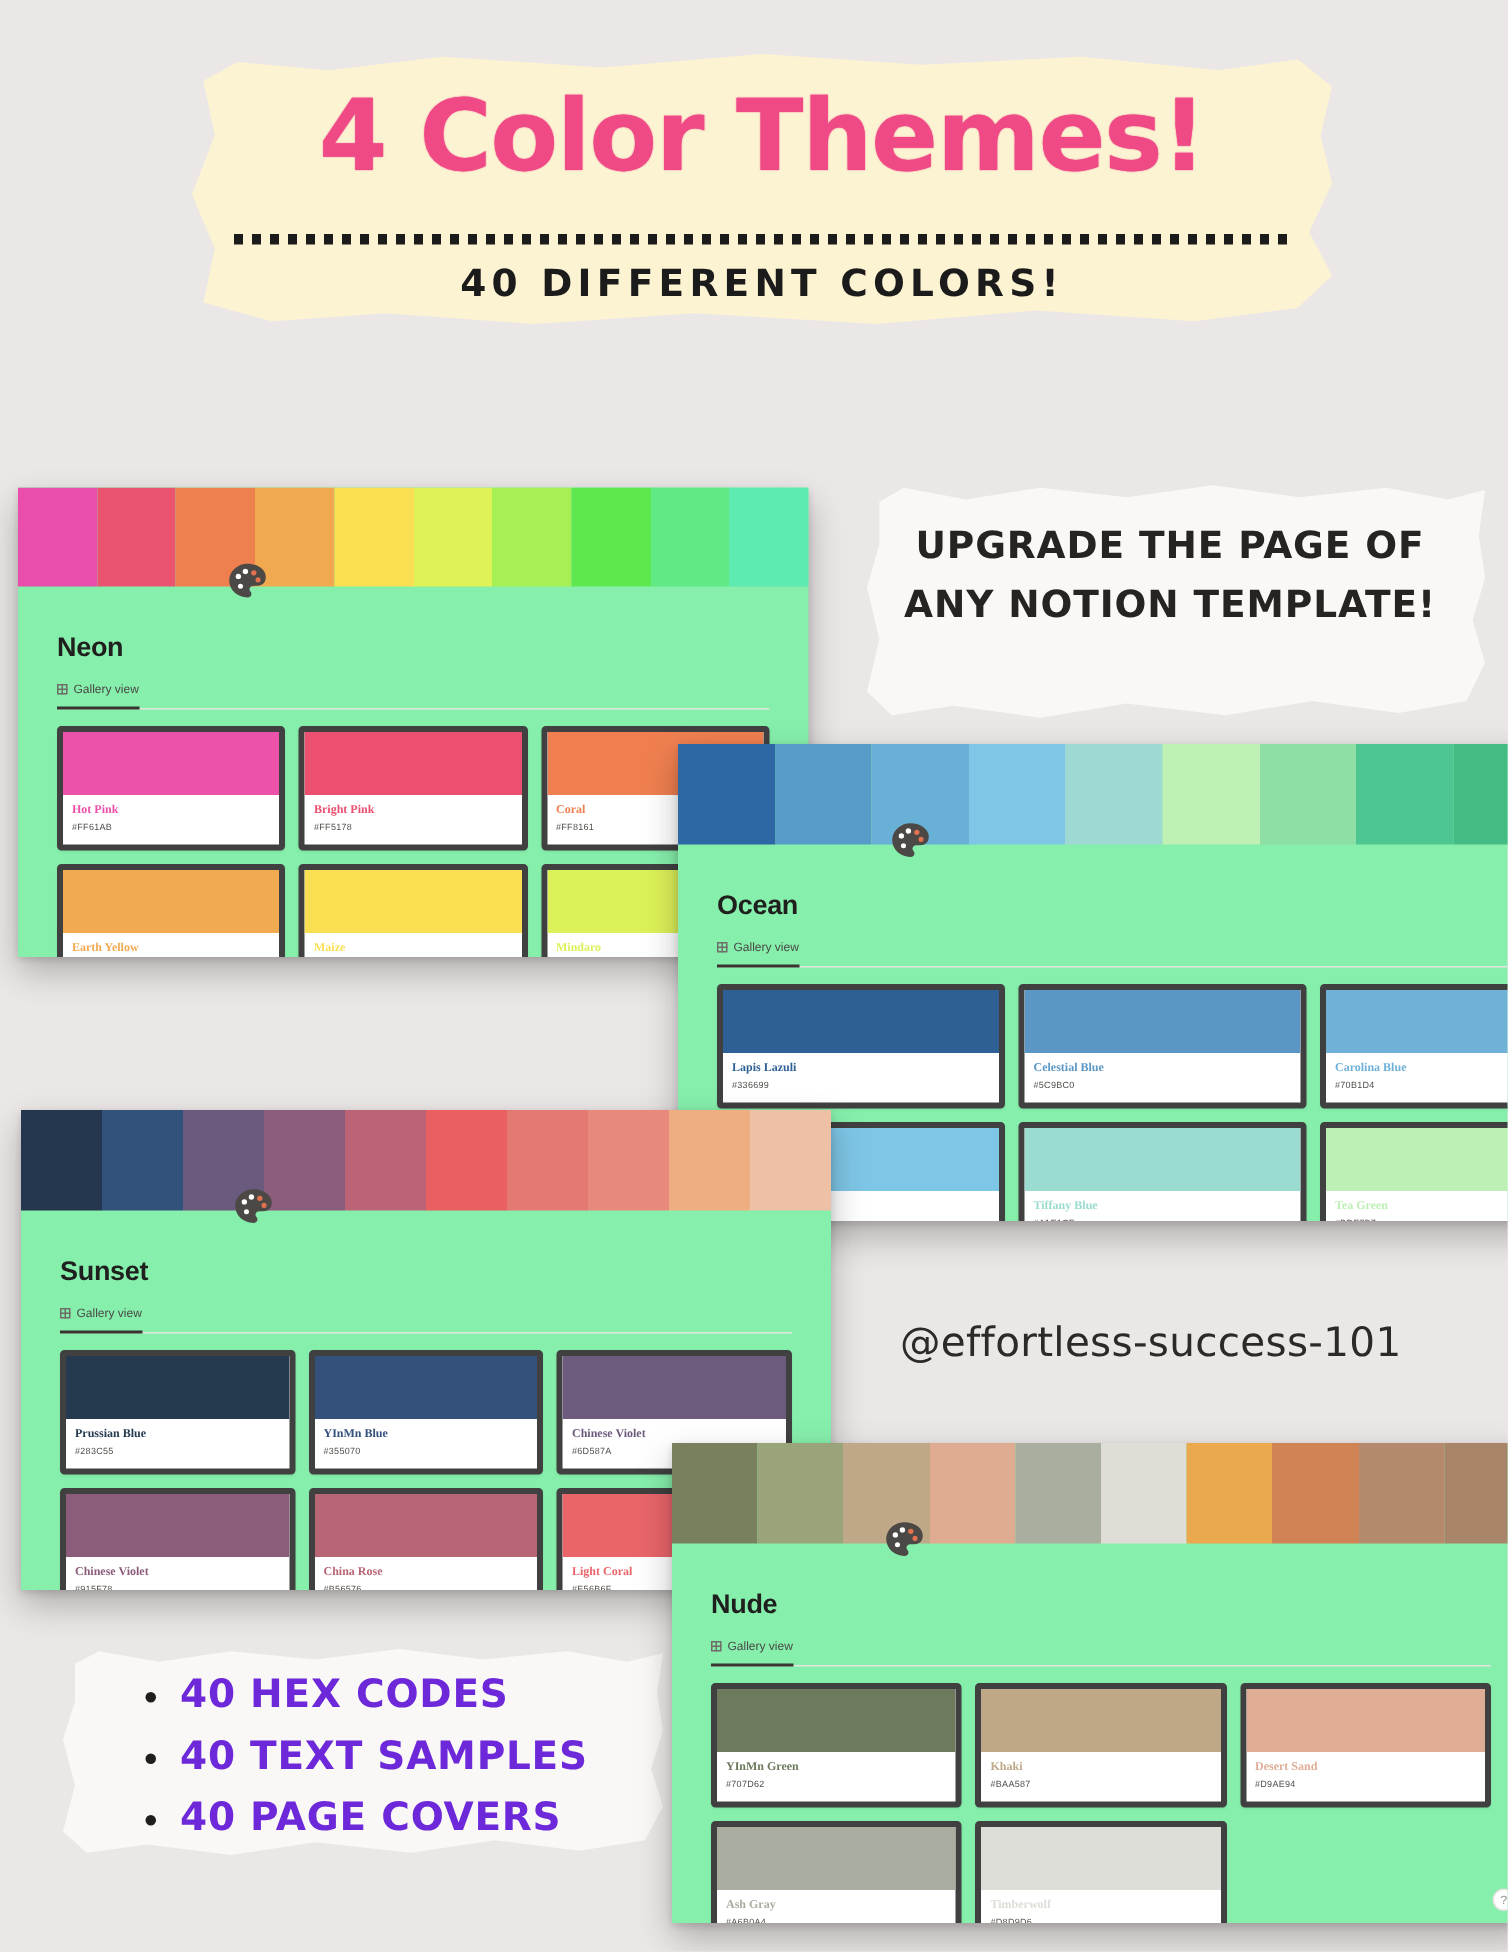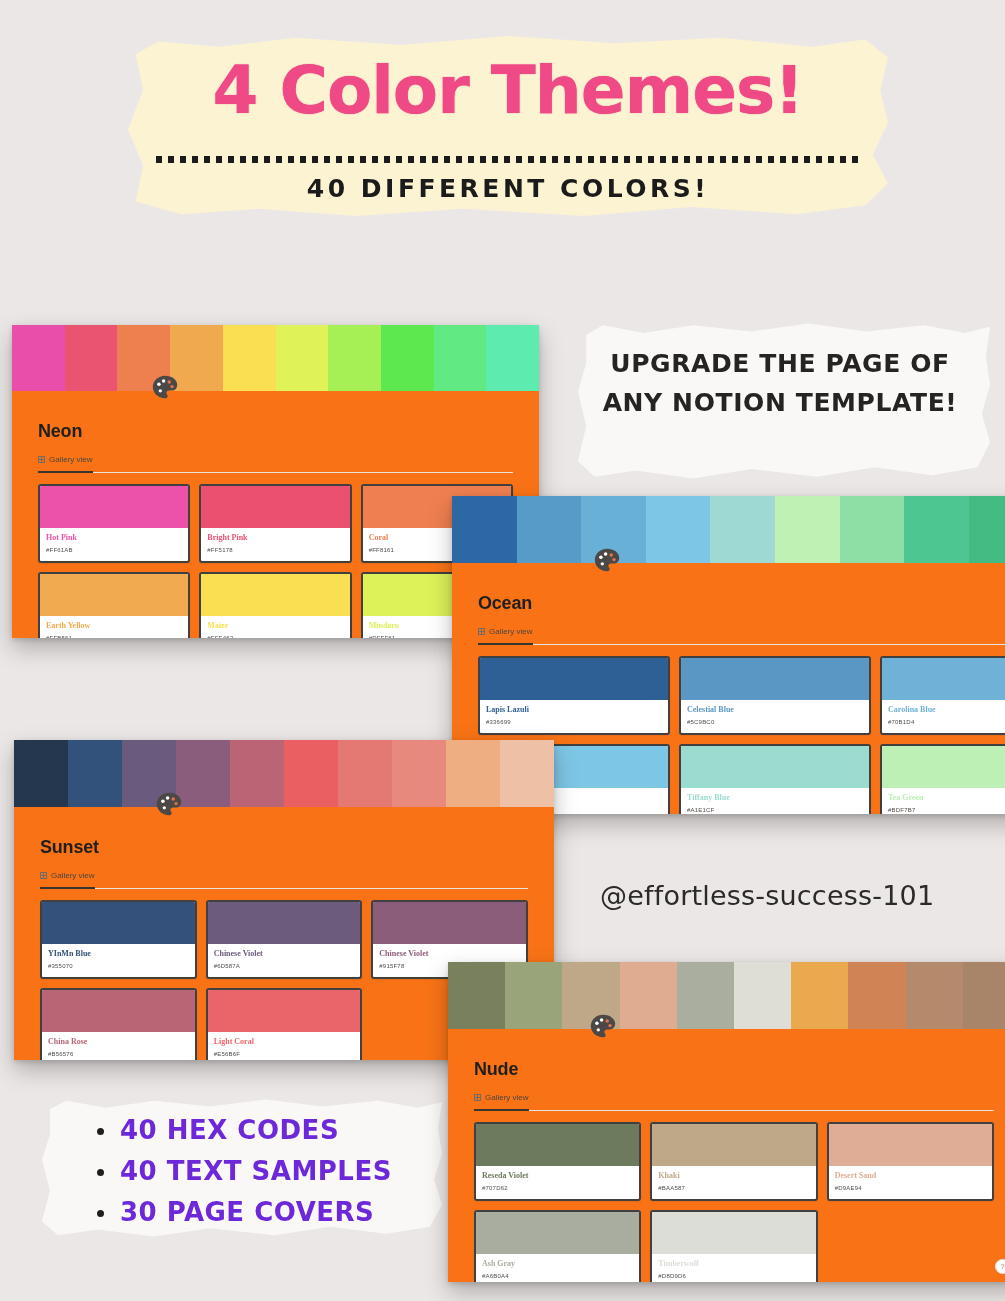--- a/index.html
+++ b/index.html
@@ -101,21 +101,21 @@
     position: absolute; left: 600px; top: 880px;
     font-family: "DejaVu Sans", sans-serif;
     font-size: 27px;
     letter-spacing: 0.2px;
     color: #2b2a29;
   }
 
   
   .card {
     position: absolute;
-    background: #f97316;
+    background: #86efac;
     box-shadow: 0 10px 22px rgba(0,0,0,0.26), 0 2px 5px rgba(0,0,0,0.14);
     overflow: hidden;
   }
   .card-neon   { left: 12px;  top: 325px;  width: 527px; height: 313px; }
   .card-ocean  { left: 452px; top: 496px;  width: 646px; height: 318px; }
   .card-sunset { left: 14px;  top: 740px;  width: 540px; height: 320px; }
   .card-nude   { left: 448px; top: 962px;  width: 572px; height: 320px; }
 
   .cover { display: flex; width: 100%; height: 66px; }
   .cover > span { flex: 1 1 0; }
@@ -167,21 +167,21 @@
     content: ""; position: absolute; left: -1px; top: 2px;
     width: 7px; height: 1px; background: #6f6d68;
   }
 
   .gallery {
     display: grid;
     grid-template-columns: repeat(3, 1fr);
     gap: 9px;
   }
   .gcard {
-    border: 2px solid #404040;
+    border: 4px solid #404040;
     border-radius: 3px;
     overflow: hidden;
     background: #fff;
     box-shadow: 0 1px 2px rgba(0,0,0,0.07);
   }
   .gcard .swatch { height: 42px; width: 100%; display: block; }
   .gcard .meta { padding: 5px 6px 7px 6px; }
   .gcard .cname {
     font-family: "Liberation Serif", serif;
     font-size: 8px;
@@ -224,21 +224,21 @@
   <div class="stroke-block upgrade-block">
     <div class="paint"></div>
     <div class="upgrade-text">UPGRADE THE PAGE OF ANY NOTION TEMPLATE!</div>
   </div>
 
   <div class="stroke-block bullets-block">
     <div class="paint"></div>
     <ul class="bullets">
       <li>40 HEX CODES</li>
       <li>40 TEXT SAMPLES</li>
-      <li>30 PAGE COVERS</li>
+      <li>40 PAGE COVERS</li>
     </ul>
   </div>
 
   <div class="handle">@effortless-success-101</div>
 
   <div id="cards-root">
       <div class="card card-neon">
     <div class="cover">
           <span style="background:#e94eab"></span>
           <span style="background:#ea5470"></span>
@@ -426,20 +426,27 @@
     <div class="card-body">
       <div class="db-title">Sunset</div>
       <div class="view-tabs">
         <span class="view-tab">
           <i class="grid-icon"></i>
           <span>Gallery view</span>
         </span>
       </div>
       <div class="gallery">
             <div class="gcard">
+      <span class="swatch" style="background:#25394f"></span>
+      <div class="meta">
+        <div class="cname" style="color:#25394f">Prussian Blue</div>
+        <div class="chex">#283C55</div>
+      </div>
+    </div>
+            <div class="gcard">
       <span class="swatch" style="background:#33517a"></span>
       <div class="meta">
         <div class="cname" style="color:#33517a">YInMn Blue</div>
         <div class="chex">#355070</div>
       </div>
     </div>
             <div class="gcard">
       <span class="swatch" style="background:#6d5b7e"></span>
       <div class="meta">
         <div class="cname" style="color:#6d5b7e">Chinese Violet</div>
@@ -501,21 +508,21 @@
       <div class="view-tabs">
         <span class="view-tab">
           <i class="grid-icon"></i>
           <span>Gallery view</span>
         </span>
       </div>
       <div class="gallery">
             <div class="gcard">
       <span class="swatch" style="background:#6e7a5d"></span>
       <div class="meta">
-        <div class="cname" style="color:#6e7a5d">Reseda Violet</div>
+        <div class="cname" style="color:#6e7a5d">YInMn Green</div>
         <div class="chex">#707D62</div>
       </div>
     </div>
             <div class="gcard">
       <span class="swatch" style="background:#bfa888"></span>
       <div class="meta">
         <div class="cname" style="color:#bfa888">Khaki</div>
         <div class="chex">#BAA587</div>
       </div>
     </div>

